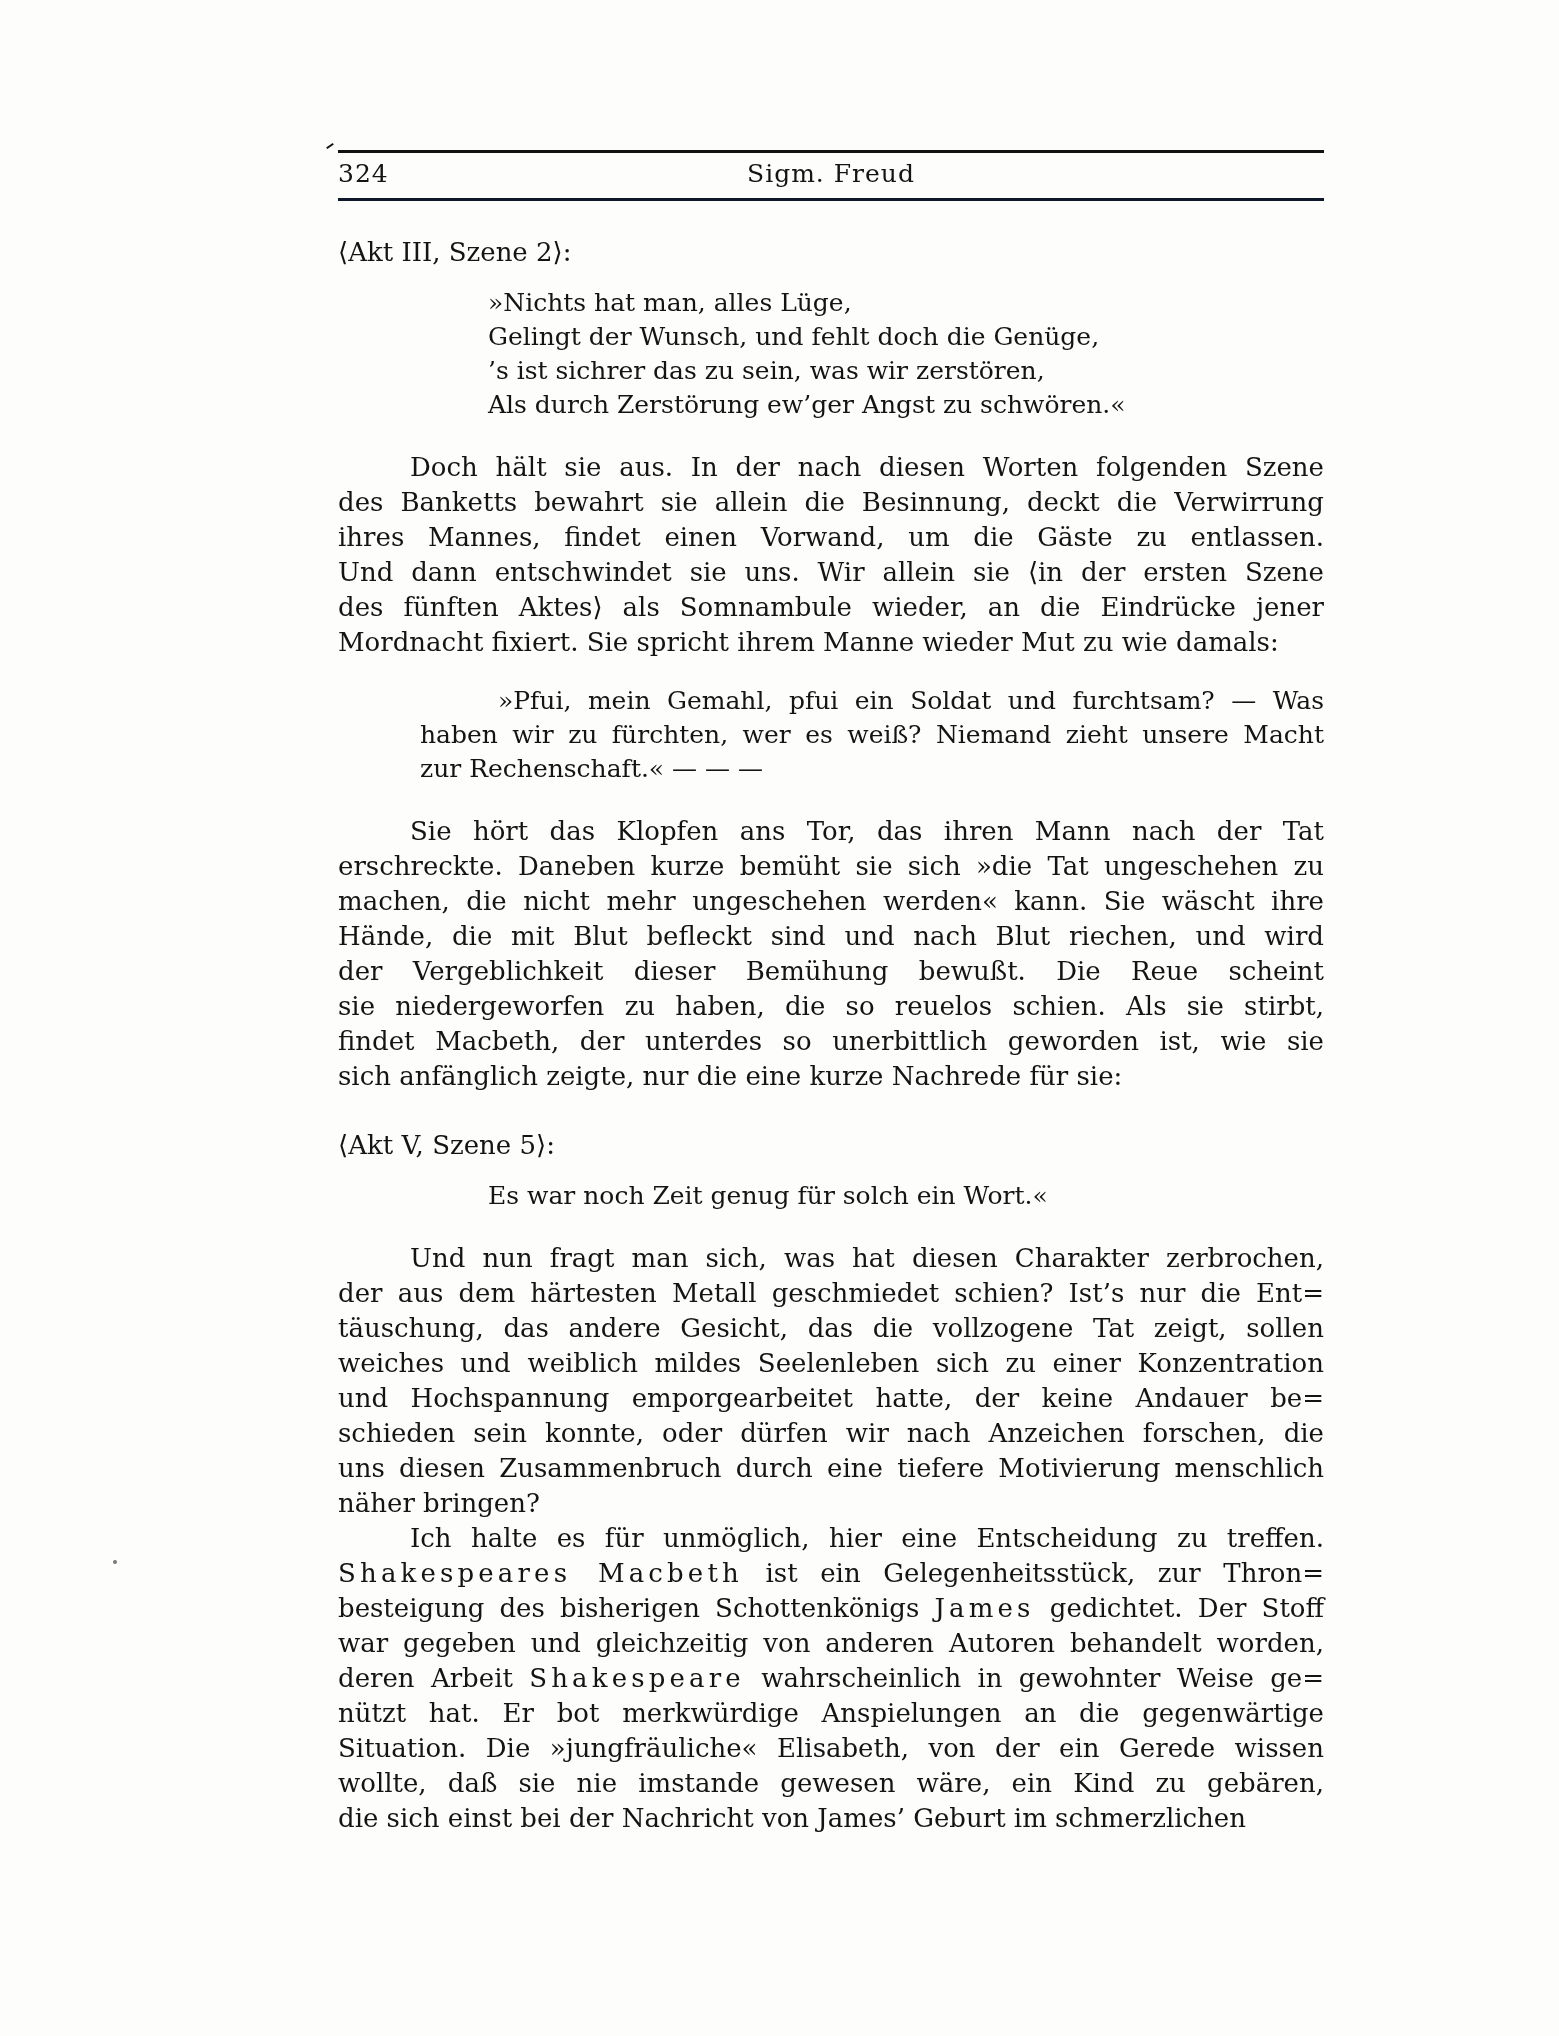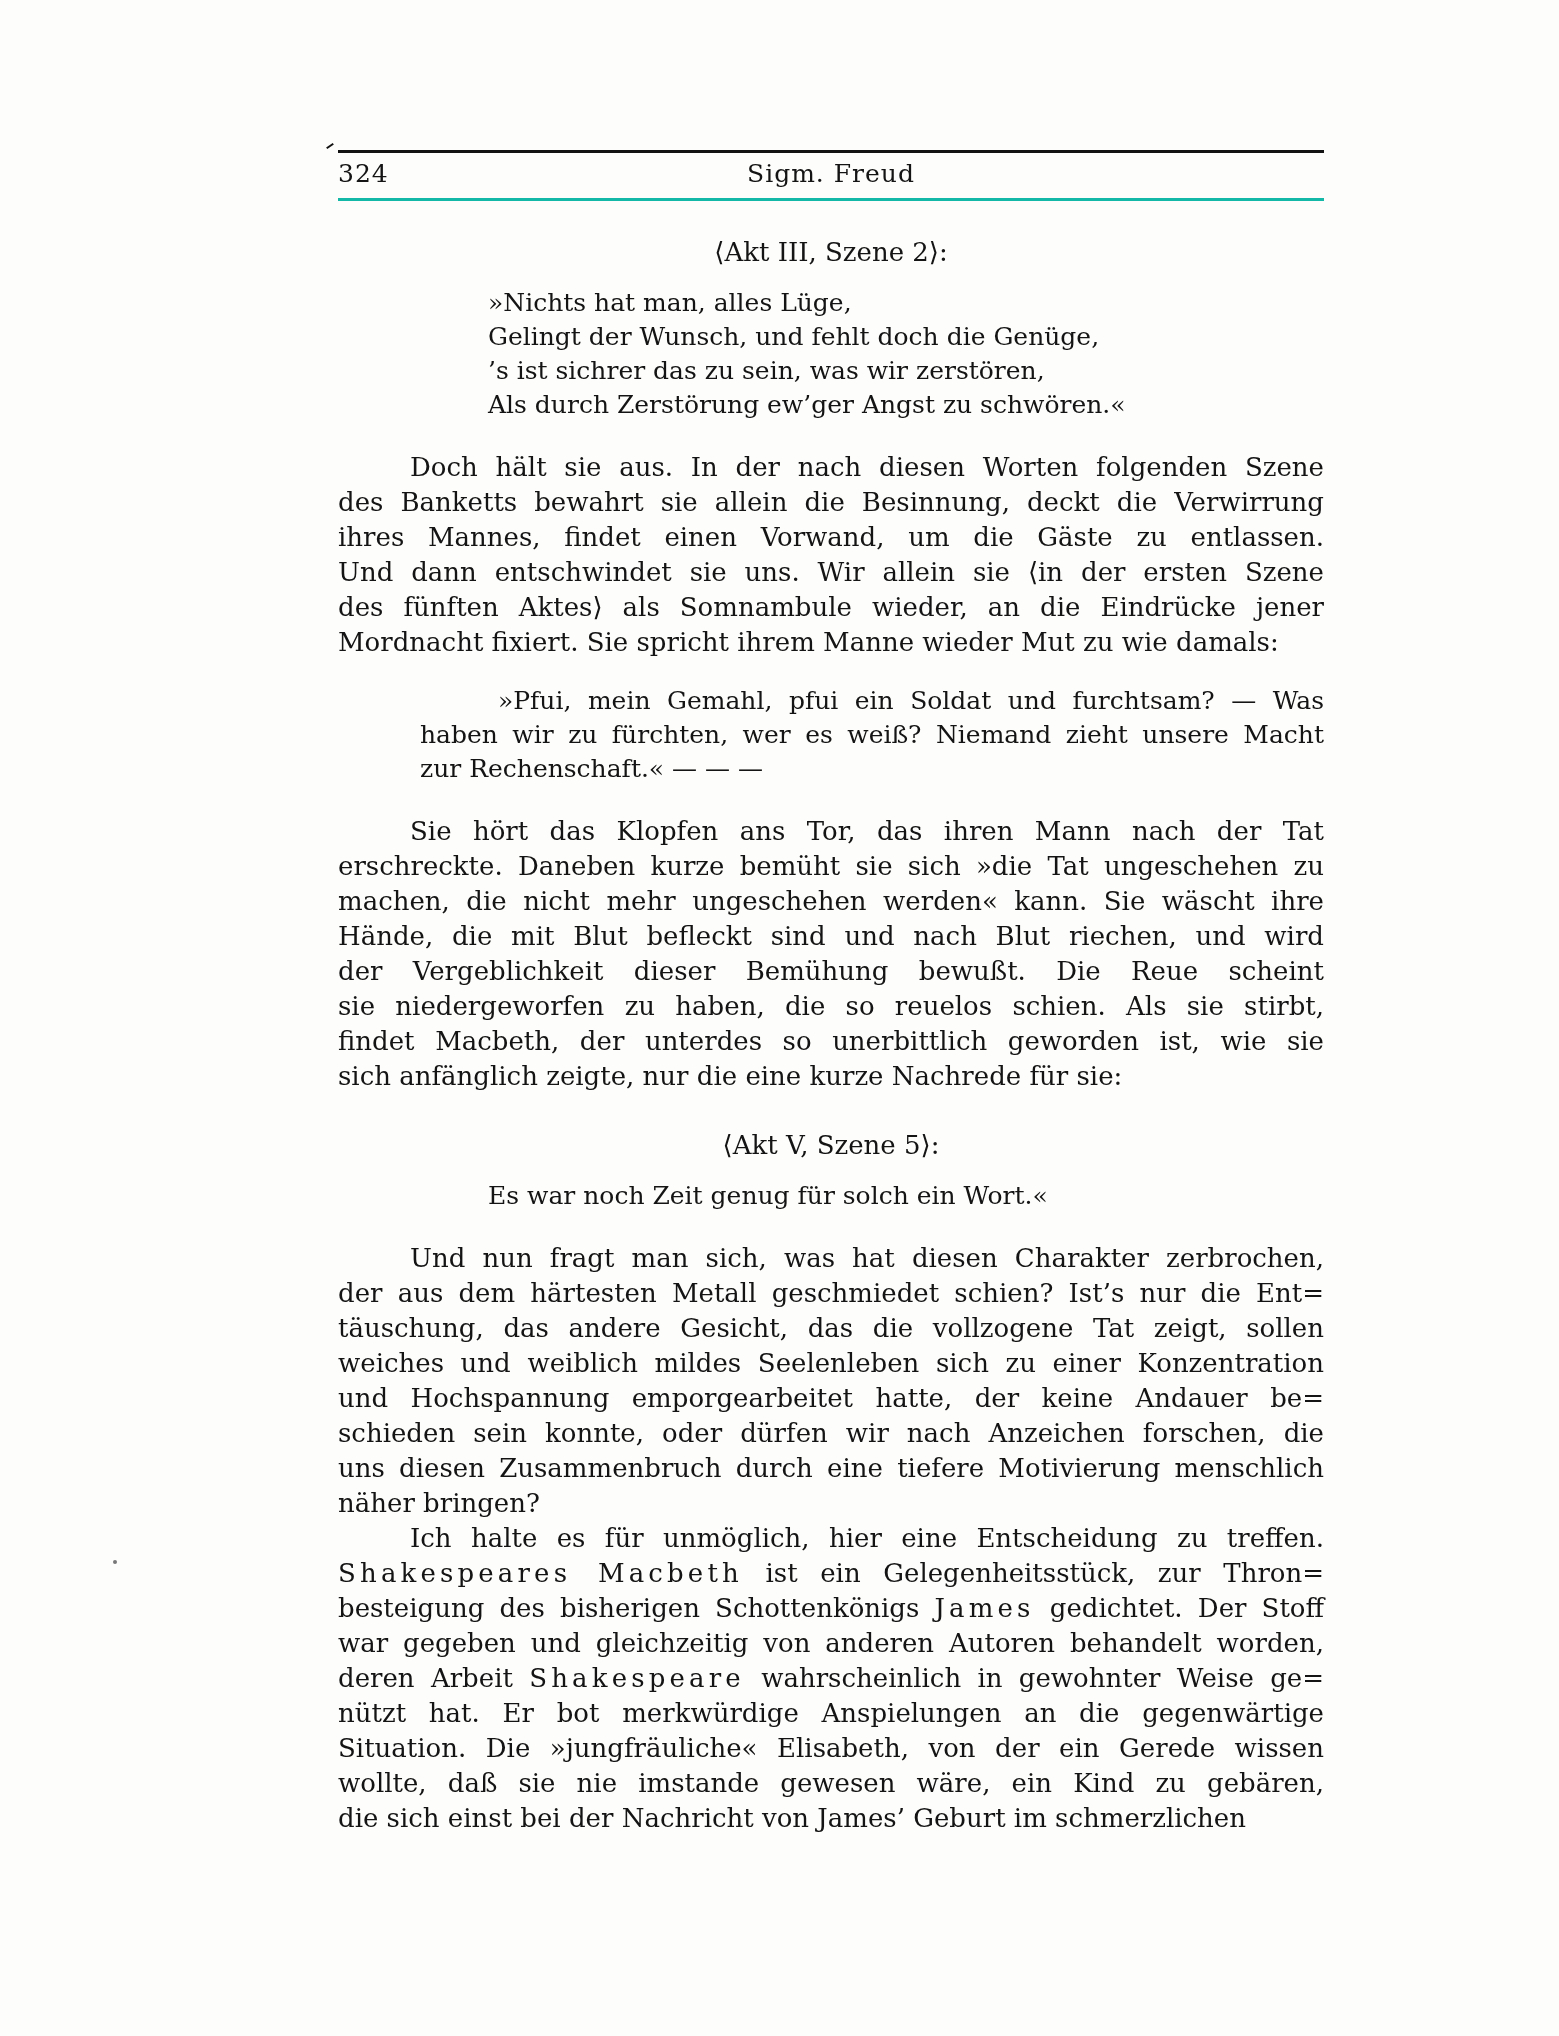--- a/index.html
+++ b/index.html
@@ -13,39 +13,38 @@
   }
   .page { position: absolute; inset: 0; }
 
   .column {
     position: absolute;
     left: 338px; top: 150px;
     width: 986px;
   }
 
   
-  .pagehead { border-top: 3px solid #121212; border-bottom: 3px solid #14b8a6; position: relative; }
+  .pagehead { border-top: 3px solid #121212; border-bottom: 3px solid #0f172a; position: relative; }
   .pagehead .tick {
     position: absolute; left: -12px; top: -8px;
     width: 8px; height: 2px; background: #121212; transform: rotate(-35deg);
   }
   .headrow {
     display: grid; grid-template-columns: 1fr auto 1fr;
     align-items: center;
     padding: 6px 0 10px 0;
     font-size: 25px; letter-spacing: 1px;
   }
   .headrow .pagenum { justify-self: start; }
   .headrow .runhead { justify-self: center; }
   .headrow .spacer { justify-self: end; }
 
   
   .block { font-size: 26px; line-height: 35px; }
   .heading {
-    text-align: center;
     margin: 34px 0 10px 0;
     font-size: 26px;
   }
   .verse {
     margin: 16px 0 0 150px;
     font-size: 25px; line-height: 34px;
   }
   .paragraph { margin-top: 28px; }
   .paragraph + .paragraph { margin-top: 0; }
   .quote {

